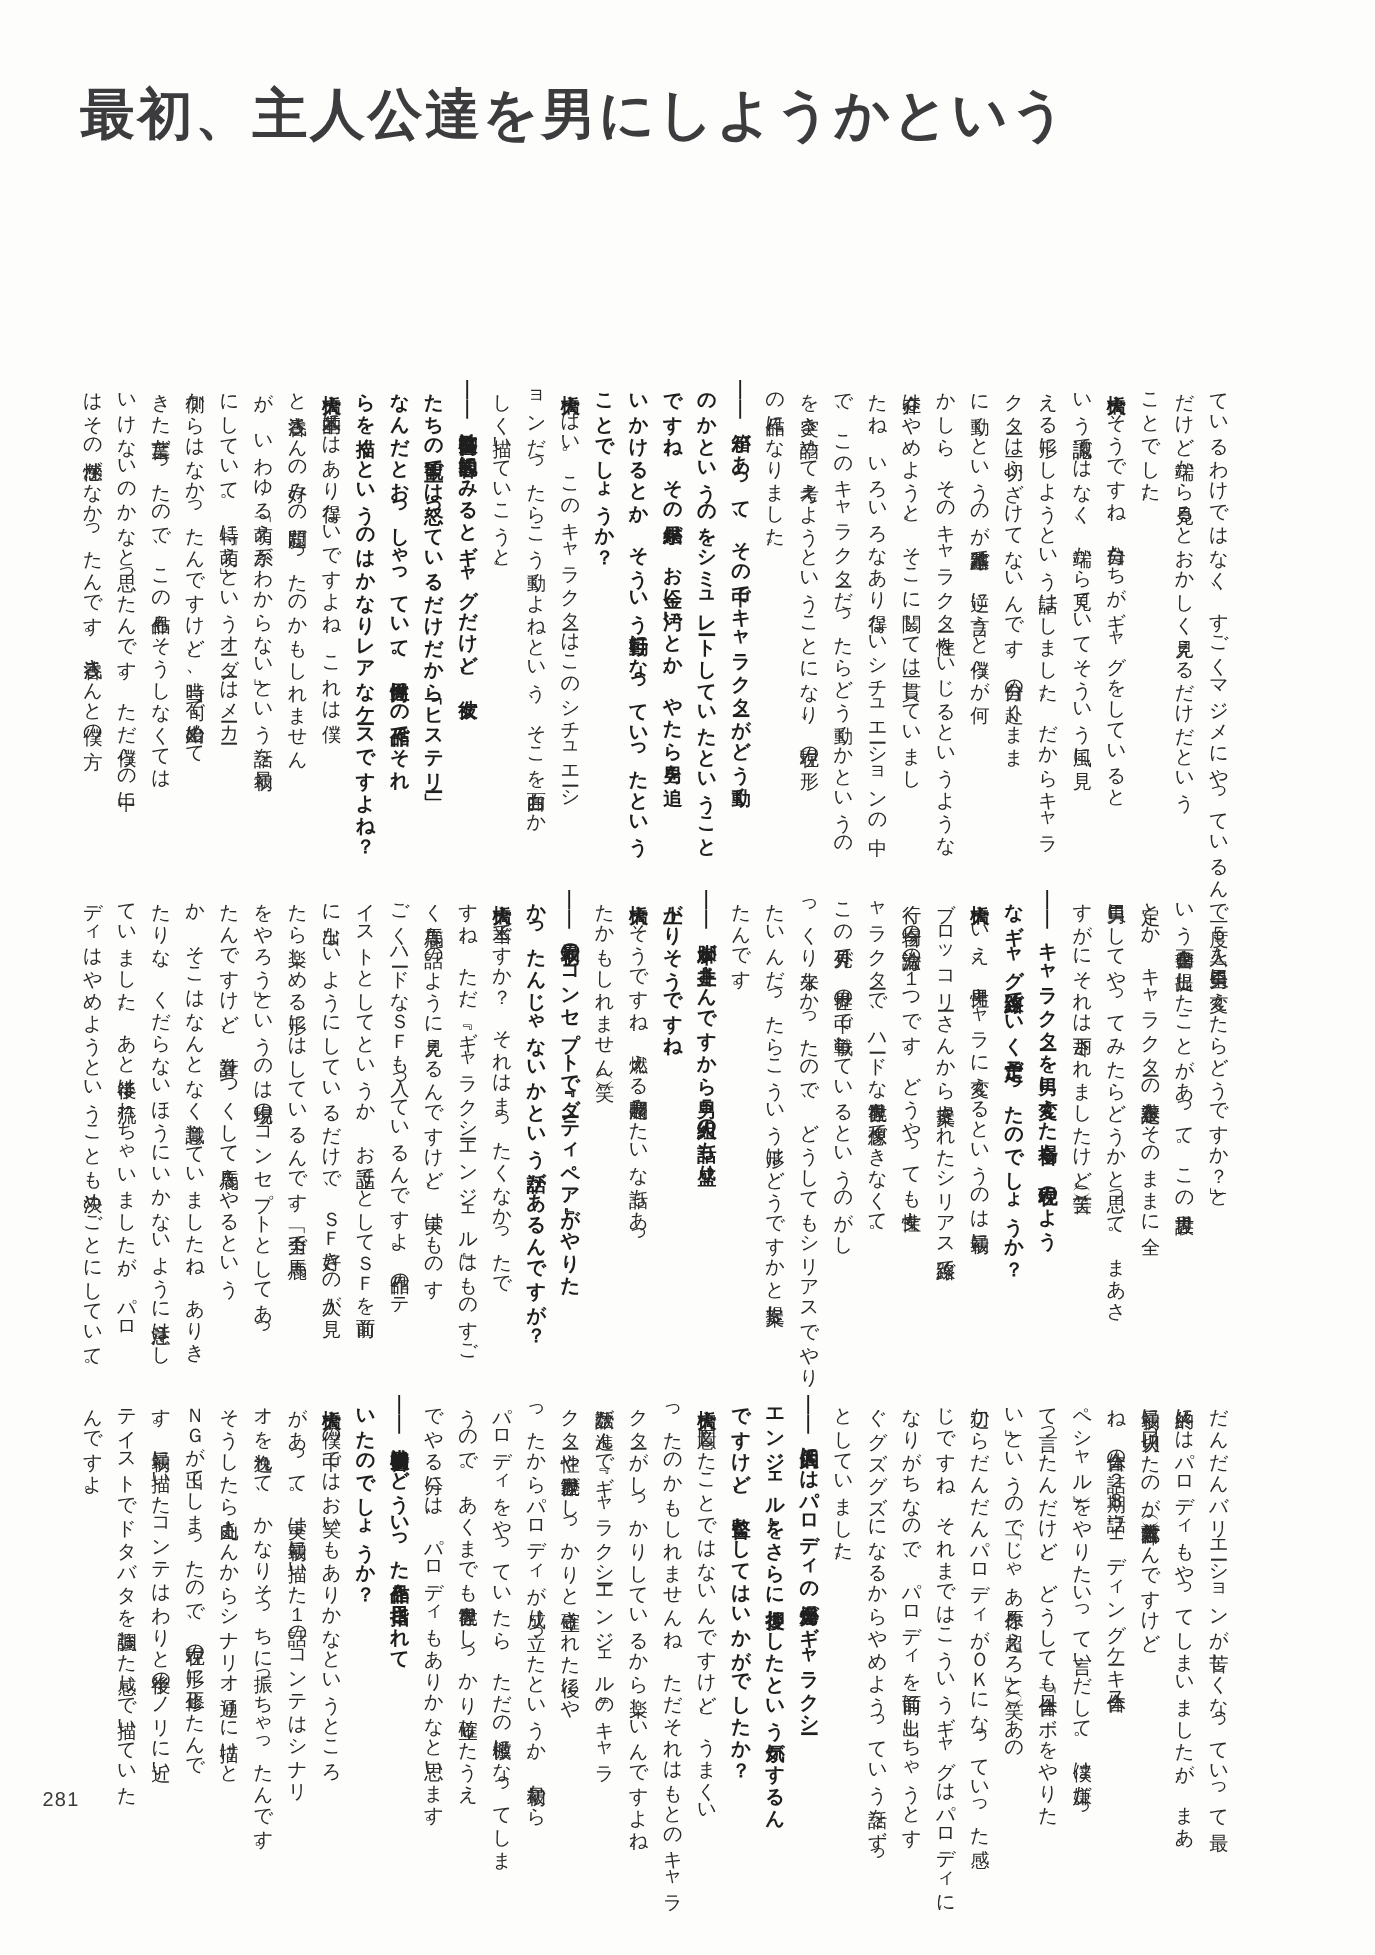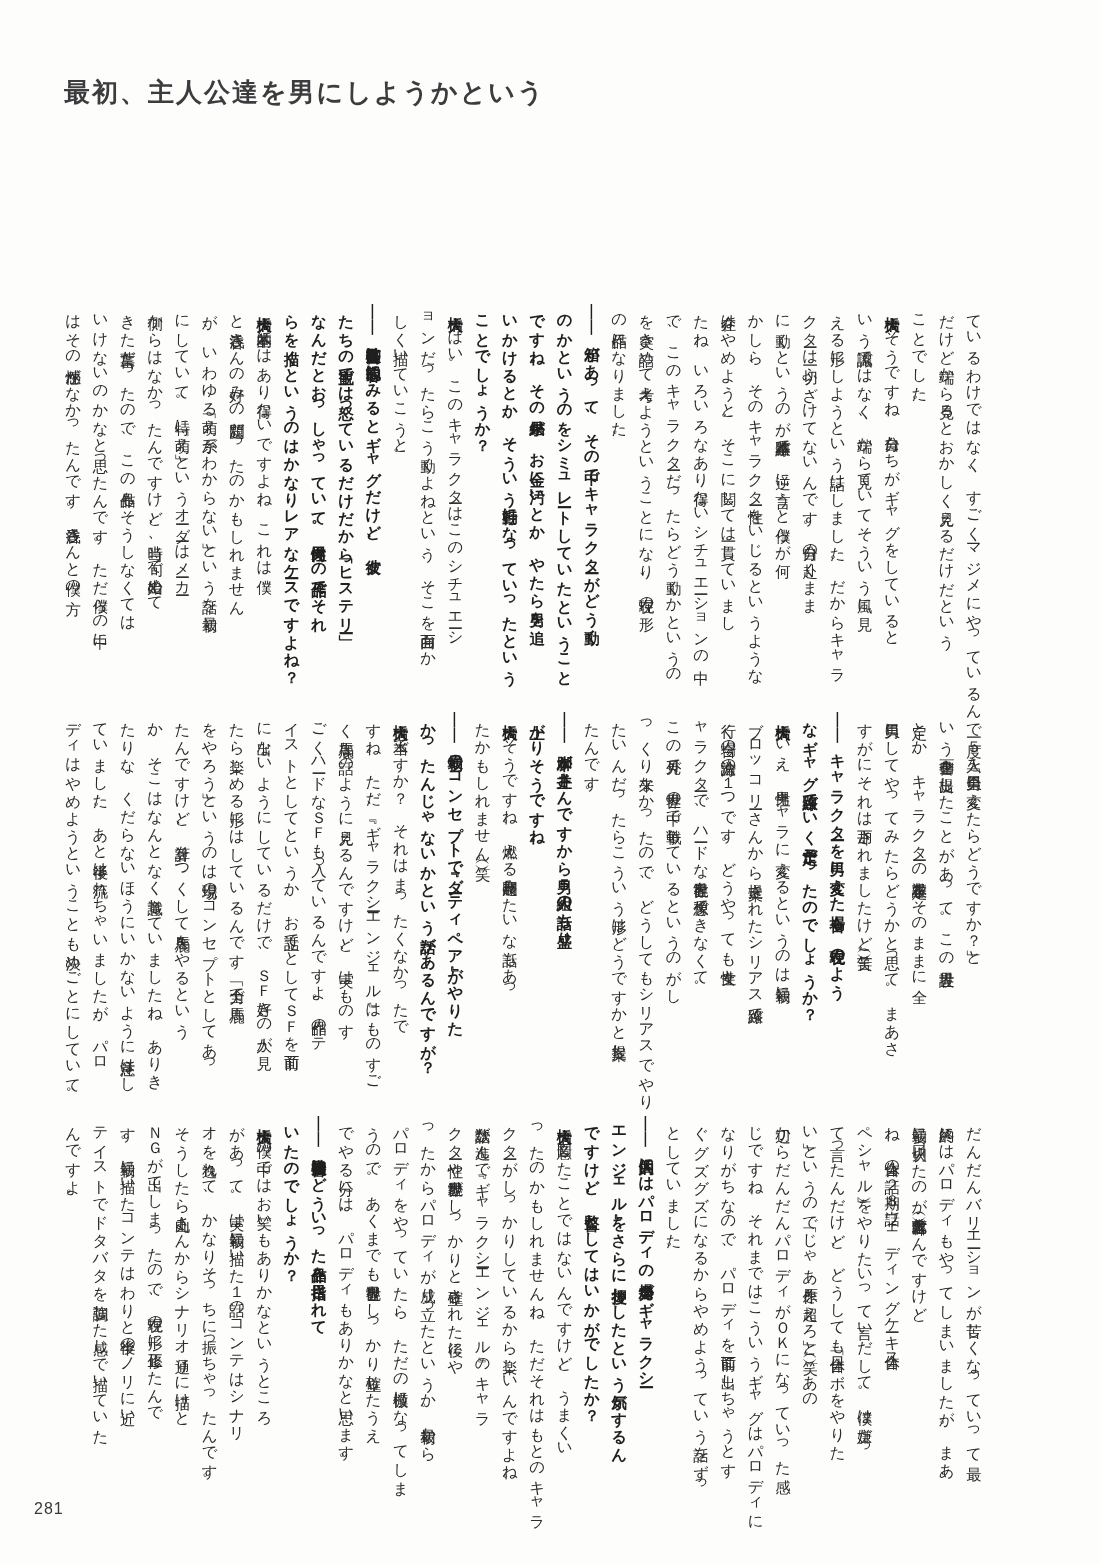--- a/index.html
+++ b/index.html
@@ -10,21 +10,21 @@
     color: #262626;
   }
   .page {
     position: relative;
     width: 1100px; height: 1564px;
     overflow: hidden;
   }
   .title {
     position: absolute;
     left: 64px; top: 50px;
-    font-size: 26px;
+    font-size: 44px;
     font-weight: 700;
     color: #3c3c3e;
     letter-spacing: 2px;
     line-height: 52px;
     margin-top: 16px;
   }
   .title span { display: block; }
   .band {
     position: absolute;
     right: 112px;
@@ -40,21 +40,21 @@
   .band-2 { top: 712px; }
   .band-3 { top: 1116px; }
   .col {
     line-height: 27.3px;
     white-space: nowrap;
   }
   .col.bold { font-weight: 700; color: #1f1f1f; }
   .col b { font-weight: 700; color: #1f1f1f; }
   .page-number {
     position: absolute;
-    left: 34px; top: 1500px;
+    left: 34px; top: 1432px;
     font-size: 16px;
     color: #3a3a3a;
     letter-spacing: 1px;
   }
 </style>
 </head>
 <body>
 
 <div class="page">
 

